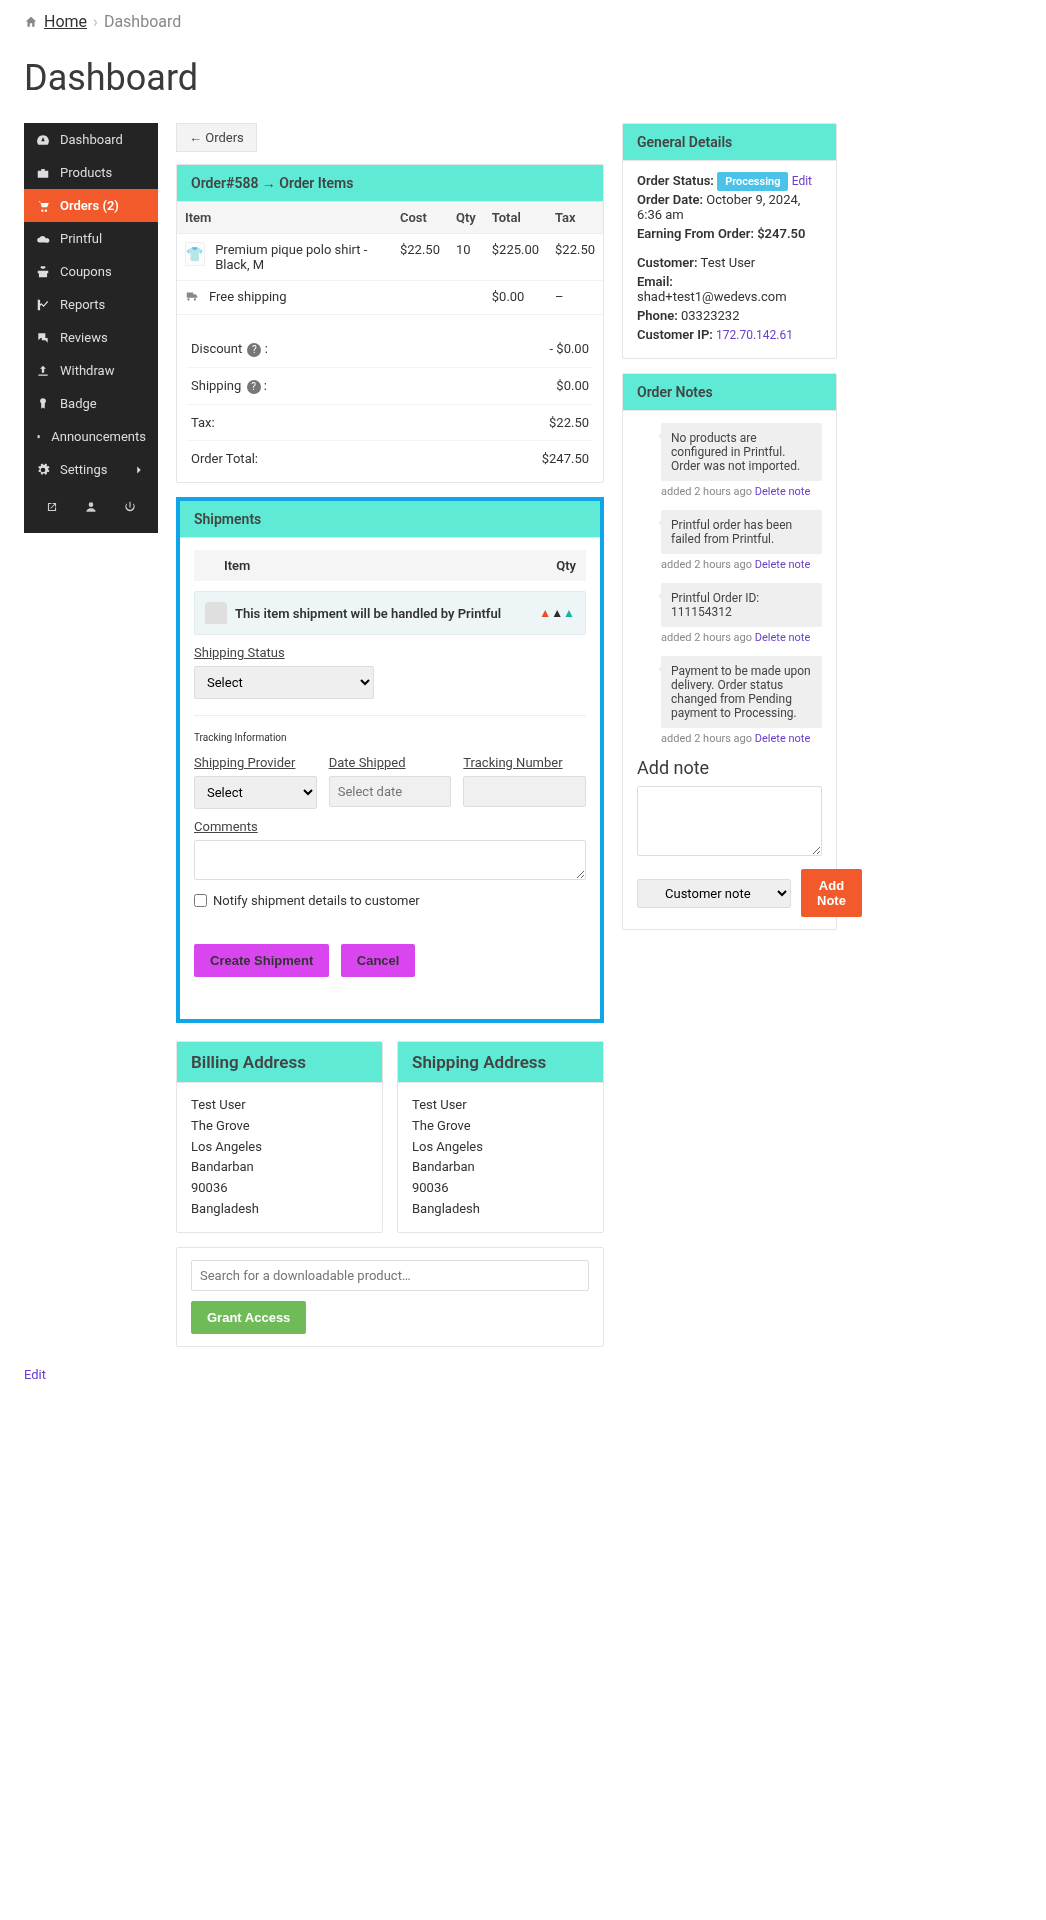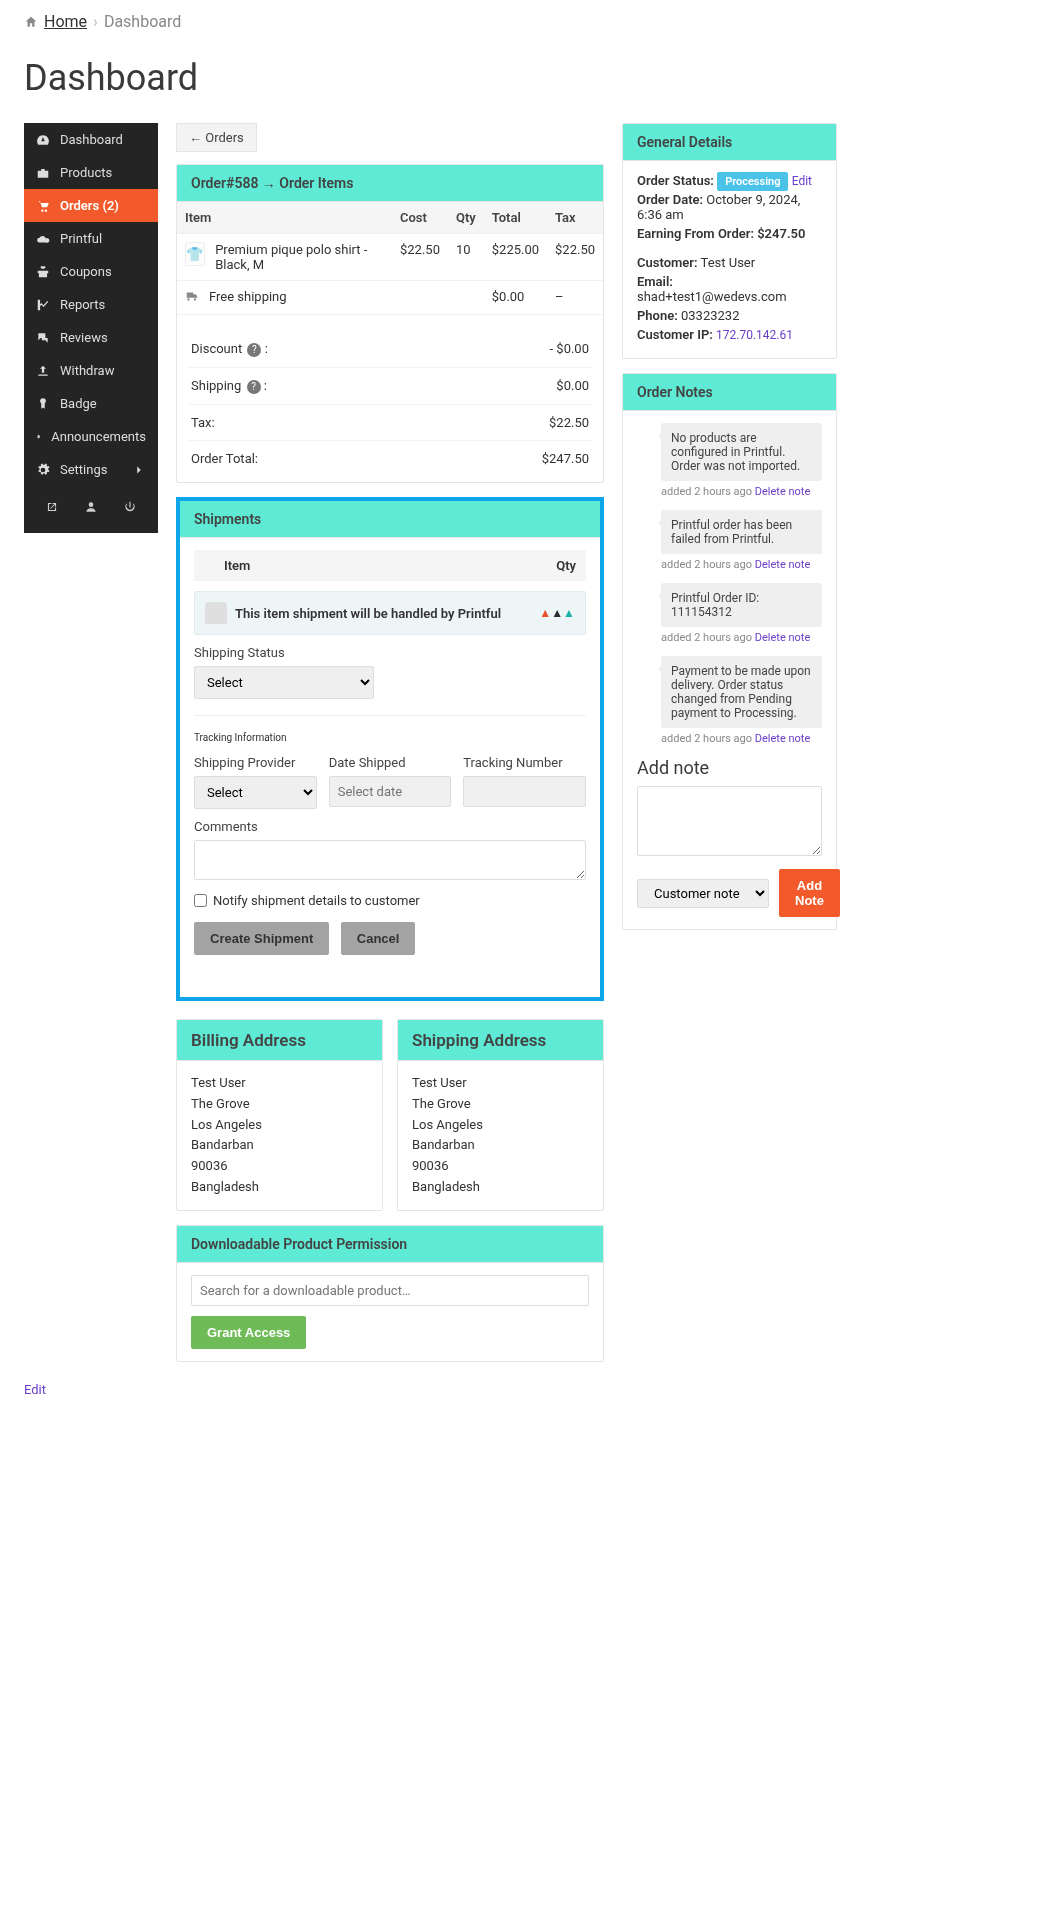--- a/index.html
+++ b/index.html
@@ -50,26 +50,26 @@
   .ship-frame { border:4px solid #0ea5e9; margin-bottom:18px; }
   .ship-grid { width:100%; border-collapse:collapse; font-size:13px; }
   .ship-grid th { background:#f5f5f5; padding:8px 10px; text-align:left; font-weight:600; }
   .banner { display:flex; align-items:center; gap:8px; background:#eef5f7; border:1px solid #e0ecef; border-radius:2px; padding:10px; margin:10px 0; }
   .banner .orgicon { width:22px; height:22px; background:#dfdfdf; border-radius:4px 4px 0 0; }
   .banner .triangles { font-size:12px; }
   .banner .msg { font-weight:600; font-size:13px; flex:1; }
 
   .field-row { display:flex; gap:12px; margin-bottom:10px; }
   .field { flex:1; }
-  .field label { display:block; font-size:13px; margin-bottom:6px; color:#444; }
+  .field label { display:block; font-size:13px; margin-bottom:6px; color:#444;text-decoration:underline; }
   select, input[type=text], input.text, textarea { width:100%; border:1px solid #ddd; padding:7px 8px; font-size:13px; font-family:inherit; border-radius:2px; }
   input.date-ph { background:#f0f0f0; }
   input.track { background:#f0f0f0; }
   .btn { border:none; padding:9px 16px; font-size:13px; cursor:pointer; border-radius:2px; }
-  .btn-grey { background:#a3a3a3; color:#333; font-weight:600; }
+  .btn-grey { background:#d946ef; color:#333; font-weight:600;margin-top:22px; }
   .btn-green { background:#6fbb58; color:#fff; font-weight:600; }
   .btn-orange { background:#f25a2b; color:#fff; font-weight:600; }
 
   hr.sep { border:none; border-top:1px solid #eee; margin:16px 0; }
   .subhd { font-size:10px; font-weight:400; margin-bottom:12px; }
 
   .addr-cols { display:flex; gap:14px; }
   .addr { flex:1; border:1px solid #e5e5e5; border-radius:2px; }
   .addr .panel-hd { font-size:17px; }
   .addr .panel-body { font-size:13px; line-height:1.6; }
@@ -81,21 +81,21 @@
   a.inline-link { color:#6a3fc9; text-decoration:none; font-size:12px; }
 
   .note-block { background:#efefef; padding:8px 10px; font-size:12px; color:#444; margin:0 0 4px 24px; position:relative; border-radius:2px; }
   .note-block::before { content:""; position:absolute; left:-8px; top:8px; border:5px solid transparent; border-right-color:#efefef; }
   .note-meta { font-size:11px; color:#888; margin:0 0 12px 24px; }
   .note-meta a { color:#6a3fc9; text-decoration:none; }
 
   .addnote-hd { font-size:18px; font-weight:400; color:#3a3a3a; margin:10px 0 8px; }
   textarea.note-ta { height:70px; resize:both; border:1px solid #ddd; }
   .note-controls { display:flex; gap:10px; align-items:center; margin-top:10px; }
-  .note-controls select { width:auto; padding:5px 12px; }
+  .note-controls select { width:auto; padding:5px 23px; }
 
   .edit-link { color:#6a3fc9; font-size:13px; margin-top:6px; display:block; text-decoration:none; }
 
   .check-row { display:flex; align-items:center; gap:6px; font-size:13px; margin:10px 0 14px; }
 
   
   svg.ic { width:14px; height:14px; fill:currentColor; }
 </style>
 </head>
 <body>
@@ -353,21 +353,20 @@
                 <div>The Grove</div>
                 <div>Los Angeles</div>
                 <div>Bandarban</div>
                 <div>90036</div>
                 <div>Bangladesh</div>
               </div>
           </div>
         </div>
 
         <div class="panel" style="margin-top:14px">
-          <div class="panel-hd">Downloadable Product Permission</div>
           <div class="panel-body">
             <input type="text" class="text" placeholder="Search for a downloadable product…" style="">
             <div style="margin-top:10px">
               <button class="btn btn-green">Grant Access</button>
             </div>
           </div>
         </div>
 
       </div>
 

